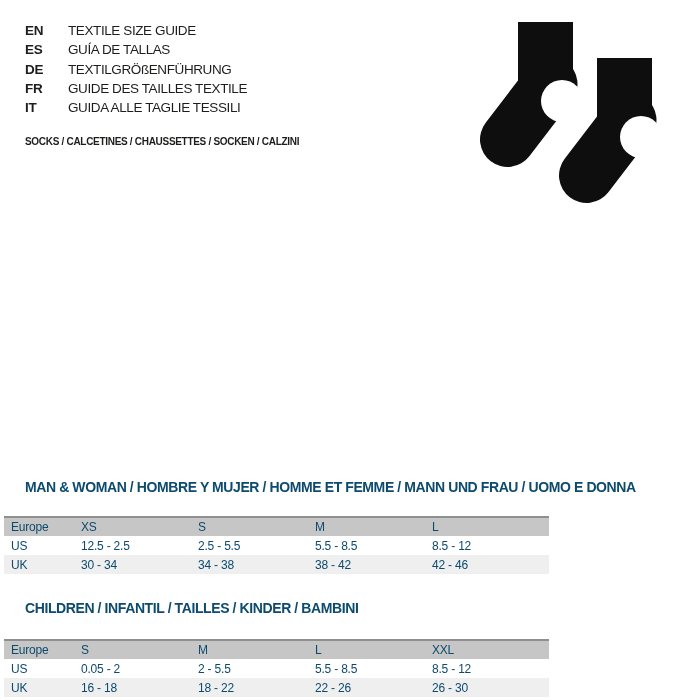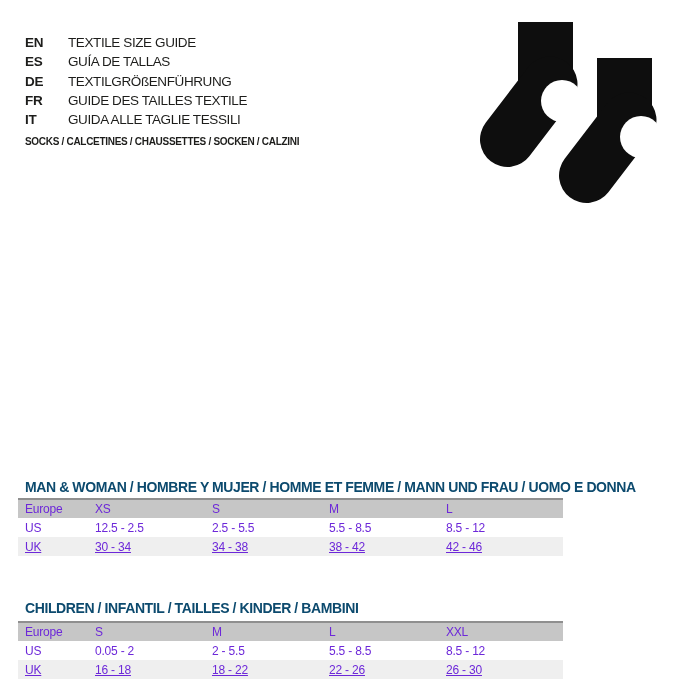--- a/index.html
+++ b/index.html
@@ -1,47 +1,47 @@
 <!DOCTYPE html>
 <html><head>
 <meta charset="utf-8">
 <style>
   html,body{margin:0;padding:0;background:#ffffff;}
   .canvas{
     position:relative;width:700px;height:700px;background:#ffffff;overflow:hidden;
     font-family:"Liberation Sans","DejaVu Sans",sans-serif;color:#1d1d1b;
   }
   
-  .lang-block{position:absolute;left:25px;top:21px;margin-top:12px;}
+  .lang-block{position:absolute;left:25px;top:21px;}
   .lang-row{display:flex;height:19.3px;align-items:center;}
   .lang-code{width:43px;font-size:13.5px;font-weight:bold;letter-spacing:-0.2px;}
   .lang-title{font-size:13.5px;font-weight:normal;letter-spacing:-0.4px;white-space:nowrap;}
   .category{
     position:absolute;left:25px;top:136px;font-size:10px;font-weight:bold;
     letter-spacing:-0.3px;white-space:nowrap;
   }
   
   .socks{position:absolute;left:480px;top:22px;width:190px;height:185px;}
   
   .tbl-title{
     position:absolute;left:25px;font-size:14px;font-weight:bold;
     letter-spacing:-0.4px;white-space:nowrap;color:#0c4a6e;
   }
   .tbl-title.pos1{top:479px;}
   .tbl-title.pos2{top:600px;}
-  .size-table{position:absolute;left:18px;width:545px;font-size:12px;letter-spacing:-0.2px;color:#6d28d9;}
+  .size-table{position:absolute;left:4px;width:545px;font-size:12px;letter-spacing:-0.2px;color:#0c4a6e;margin-top:18px;}
   .size-table.pos1{top:498px;}
   .size-table.pos2{top:621px;}
   .t-header{
     display:flex;height:20px;box-sizing:border-box;align-items:center;
     background:#c6c6c6;border-top:2px solid #8f8f8f;
   }
   .t-row{display:flex;height:19px;align-items:center;}
   .t-row.even{background:#ffffff;}
-  .t-row.odd{background:#efefef;text-decoration:underline;}
+  .t-row.odd{background:#efefef;}
   .col-label{width:77px;padding-left:7px;box-sizing:border-box;text-align:left;white-space:nowrap;}
   .col-size{width:117px;white-space:nowrap;}
 </style>
 </head>
 <body>
 
 <div class="canvas">
 
   <div class="lang-block">
     <div class="lang-row">

